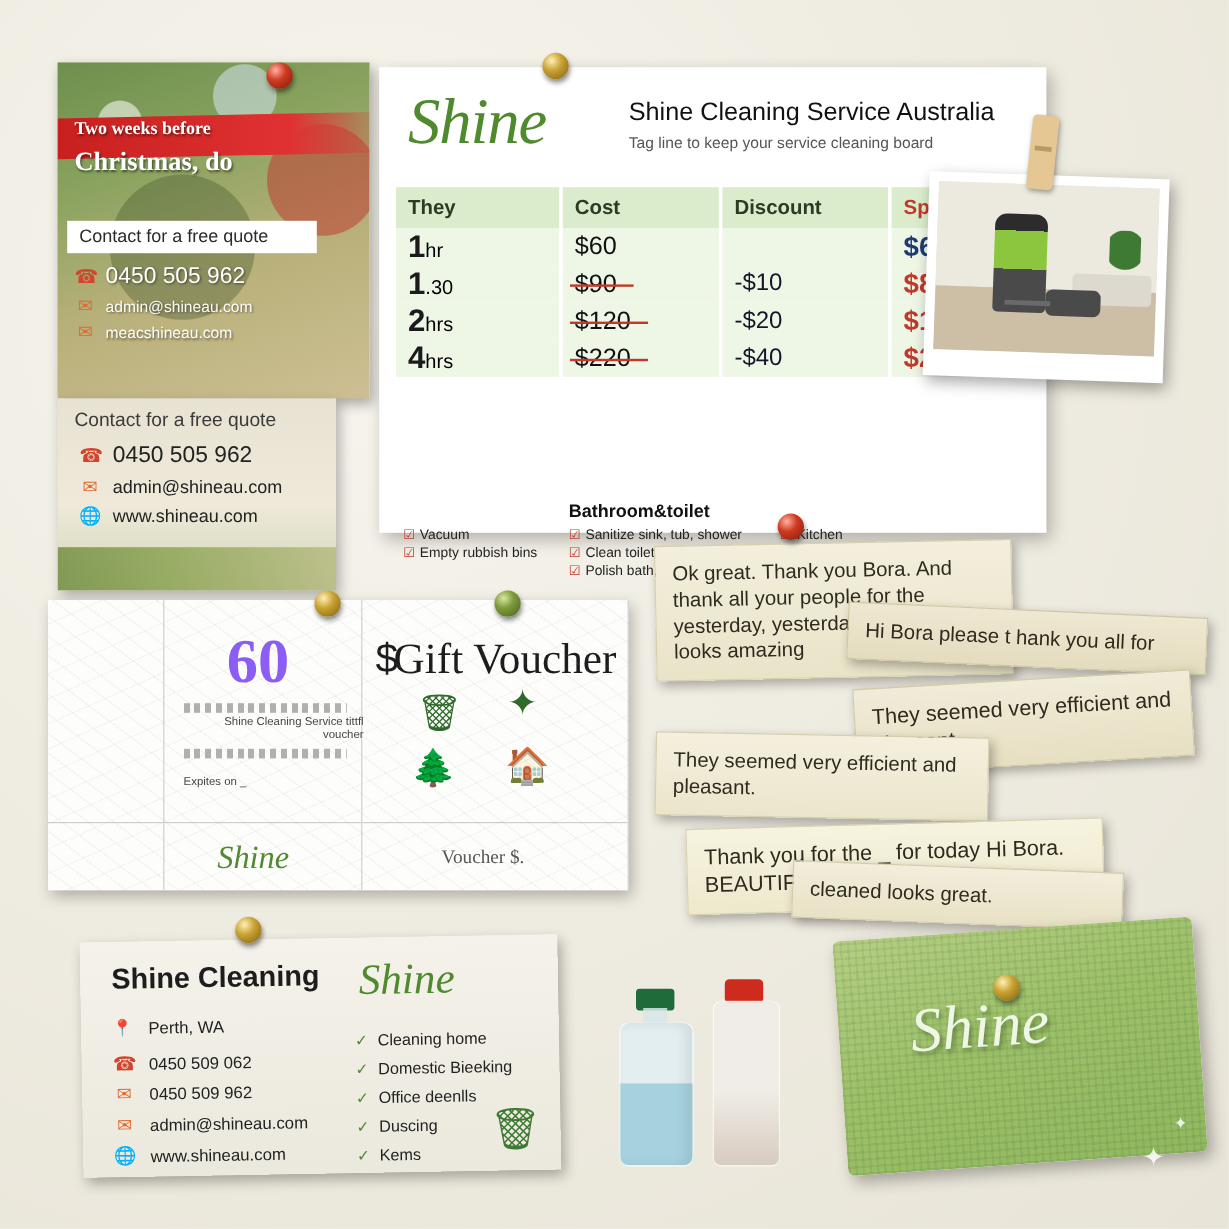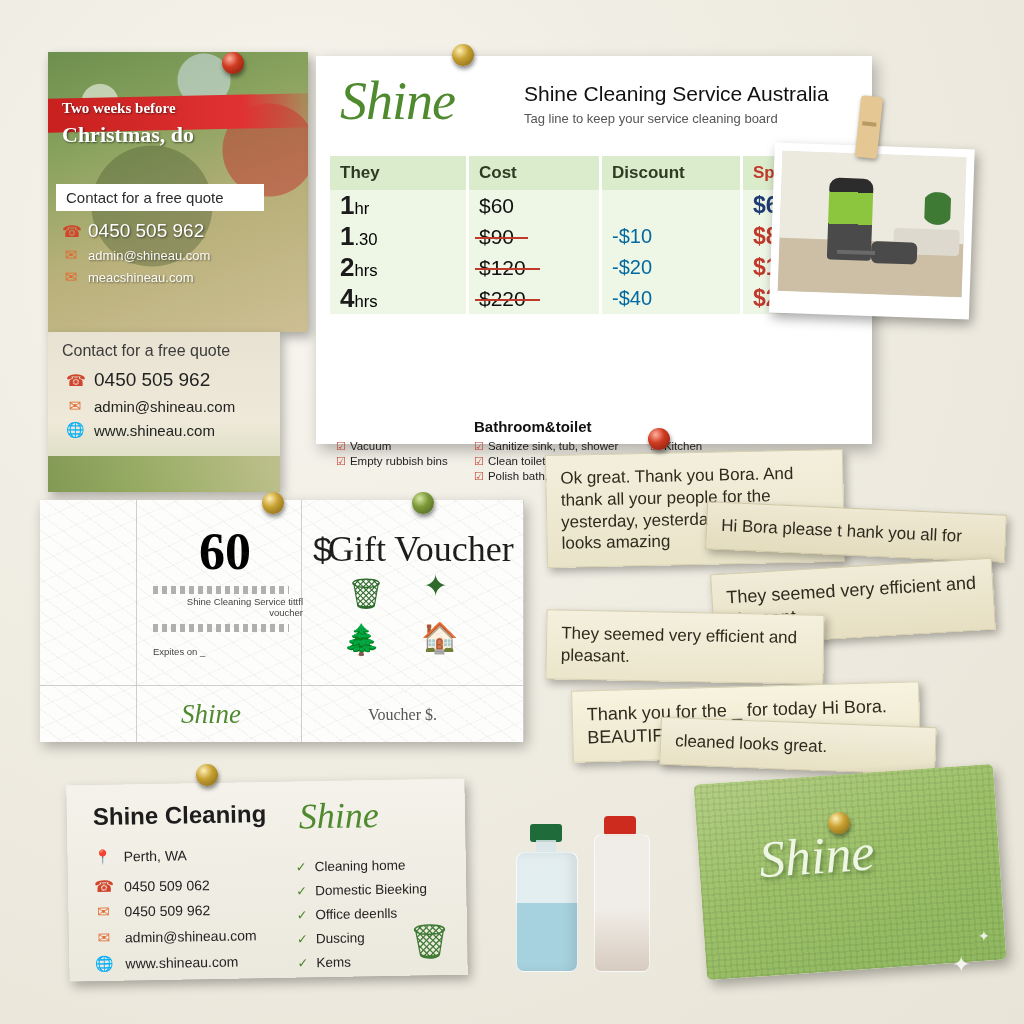--- a/index.html
+++ b/index.html
@@ -93,21 +93,21 @@
     padding:7px 10px;border-right:3px solid #fff;font-weight:bold;
   }
   table.price th.sp{color:#c0392b;}
   table.price td{padding:0 10px;font-size:20px;border-right:3px solid #fff;}
   table.price tr.r td{background:#eef6e6;}
   .hrs{font-weight:bold;font-size:26px;color:#1b1b1b;}
   .cost{color:#111;font-size:21px;position:relative;display:inline-block;}
   .cost.strike:after{
     content:"";position:absolute;left:-4px;right:-14px;top:52%;height:2px;background:#c0392b;
   }
-  .disc{color:#0369a1;font-size:20px;}
+  .disc{color:#0f172a;font-size:20px;}
   .spec{font-weight:bold;font-size:23px;color:#c0392b;}
   .spec.blue{color:#1f3b73;}
   .lists{position:absolute;left:20px;top:362px;width:520px;display:flex;gap:26px;}
   .lists h4{margin:0 0 4px 0;font-size:15px;color:#111;}
   .lists ul{list-style:none;margin:0;padding:0;}
   .lists li{font-size:11.5px;color:#222;line-height:15px;white-space:nowrap;}
   .chk{color:#c0392b;font-size:11px;margin-right:4px;}
 
   
   #photo{
@@ -154,21 +154,21 @@
     background:
       repeating-linear-gradient(37deg, rgba(140,140,140,.25) 0 1px, transparent 1px 13px),
       repeating-linear-gradient(-24deg, rgba(150,150,150,.2) 0 1px, transparent 1px 19px);
     pointer-events:none;
   }
   #voucher .col{position:relative;border-right:1px solid #cfcfcf;}
   #voucher .c1{width:96px;}
   #voucher .c2{width:164px;}
   #voucher .c3{flex:1;}
   #voucher .hr{position:absolute;left:0;bottom:56px;width:100%;height:1px;background:#cfcfcf;}
-  .amount{position:absolute;left:62px;top:22px;font-size:52px;font-weight:bold;color:#000000;
+  .amount{position:absolute;left:52px;top:22px;font-size:52px;font-weight:bold;color:#8b5cf6;
     font-family:"Liberation Serif",serif;text-align:center;}
   .dollar{position:absolute;left:176px;top:30px;font-size:34px;color:#1c1c1c;}
   .vsub{position:absolute;left:16px;top:96px;width:150px;font-size:9.5px;color:#444;text-align:right;}
   .vline{position:absolute;left:16px;width:136px;height:8px;
     background:repeating-linear-gradient(90deg,#7d7d7d 0 5px, transparent 5px 9px);opacity:.6;}
   .vexp{position:absolute;left:16px;top:146px;font-size:9.5px;color:#444;}
   .gv{position:absolute;left:26px;top:28px;font-size:36px;color:#1c1c1c;
     font-family:"Liberation Serif",serif;}
   .shinemark{position:absolute;left:170px;bottom:12px;font-family:"Liberation Serif",serif;
     font-style:italic;font-size:27px;color:#4f8a2f;}

